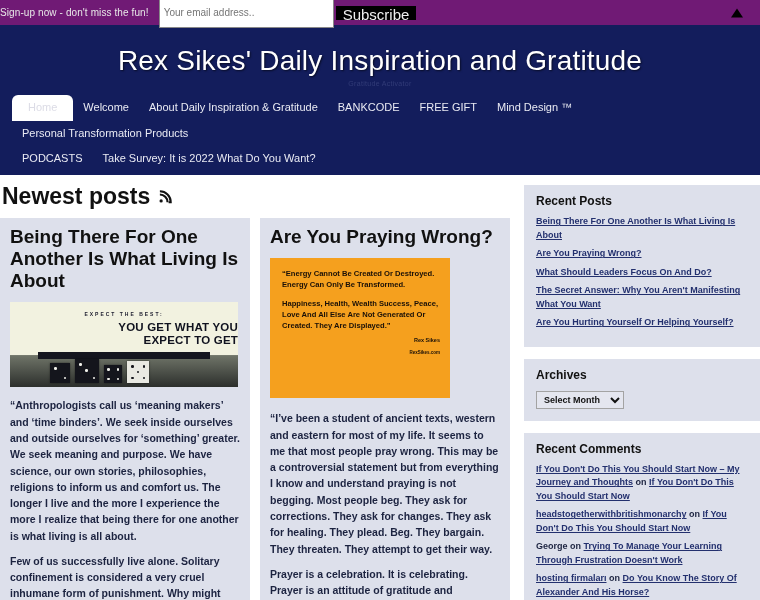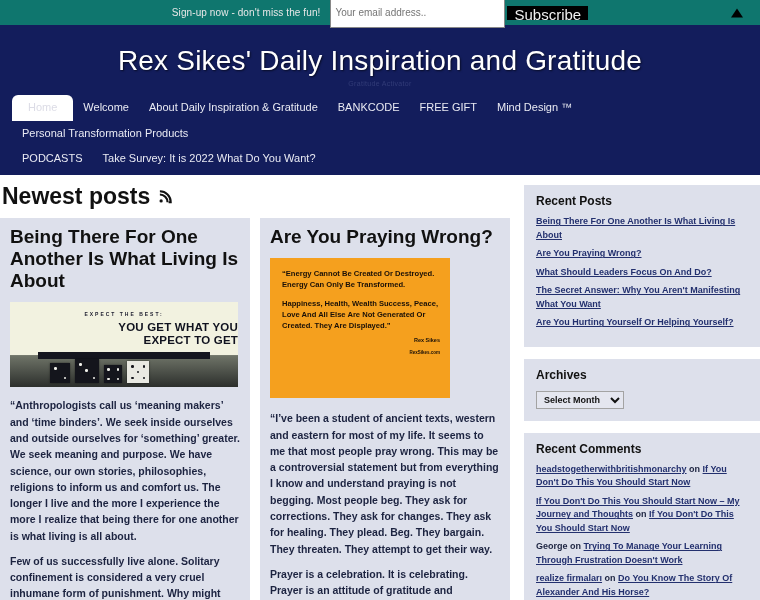--- a/index.html
+++ b/index.html
@@ -8,24 +8,23 @@
     width: 760px; height: 600px;
     background: #ffffff;
     font-family: "Liberation Sans", sans-serif;
     overflow: hidden;
     color: #1a1a2e;
   }
 
   
   .topbar {
     height: 25px;
-    background: #0f766e;
+    background: #701a75;
     display: flex;
     align-items: center;
-    justify-content: center;
     position: relative;
   }
   .topbar-text {
     font-size: 10px;
     color: #e8e8e8;
     margin-right: 10px;
     letter-spacing: .1px;
   }
   .email-input {
     width: 175px; height: 30px;
@@ -363,36 +362,36 @@
       <div class="widget-title">Archives</div>
       <select class="archives-select">
         <option>Select Month</option>
       </select>
     </div>
 
     <div class="widget">
       <div class="widget-title">Recent Comments</div>
       <ul>
         <li>
-          <a>headstogetherwithbritishmonarchy</a>
+          <a>If You Don't Do This You Should Start Now – My Journey and Thoughts</a>
           <span class="on-word">on</span>
           <a>If You Don't Do This You Should Start Now</a>
         </li>
         <li>
-          <a>If You Don't Do This You Should Start Now – My Journey and Thoughts</a>
+          <a>headstogetherwithbritishmonarchy</a>
           <span class="on-word">on</span>
           <a>If You Don't Do This You Should Start Now</a>
         </li>
         <li>
           <span class="on-word">George</span>
           <span class="on-word">on</span>
           <a>Trying To Manage Your Learning Through Frustration Doesn't Work</a>
         </li>
         <li>
-          <a>realize firmaları</a>
+          <a>hosting firmaları</a>
           <span class="on-word">on</span>
           <a>Do You Know The Story Of Alexander And His Horse?</a>
         </li>
         <li>
           <a>Erdal Can Alkoçlar</a>
           <span class="on-word">on</span>
           <a>Do You Know The Story Of Alexander And His Horse?</a>
         </li>
       </ul>
     </div>

